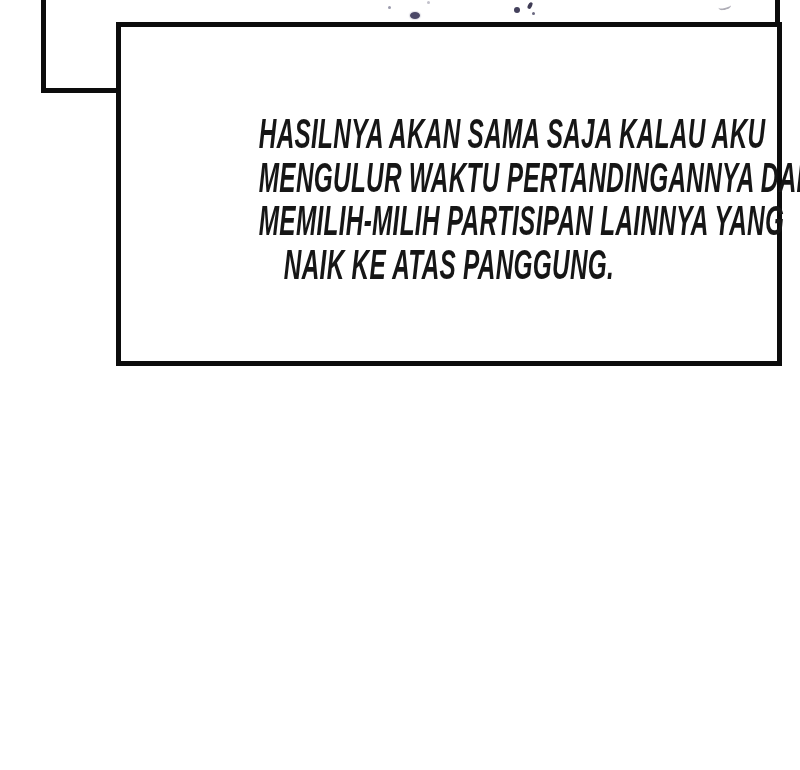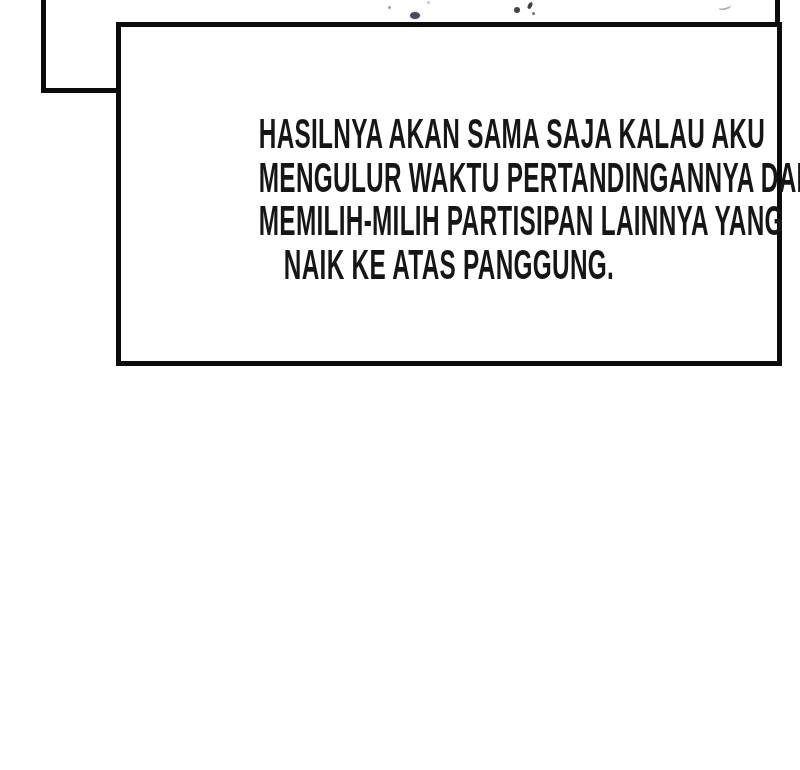--- a/index.html
+++ b/index.html
@@ -6,20 +6,21 @@
   html, body {
     width: 800px; height: 770px;
     background: #ffffff;
     overflow: hidden;
     font-family: "Liberation Sans", sans-serif;
   }
   .page {
     position: relative;
     width: 800px; height: 770px;
     background: #ffffff;
+    font-style: italic;
   }
   
   .upper-panel {
     position: absolute;
     left: 41px; top: -24px;
     width: 739px; height: 117px;
     border: 5px solid #0c0c0c;
     background: #ffffff;
   }
   

